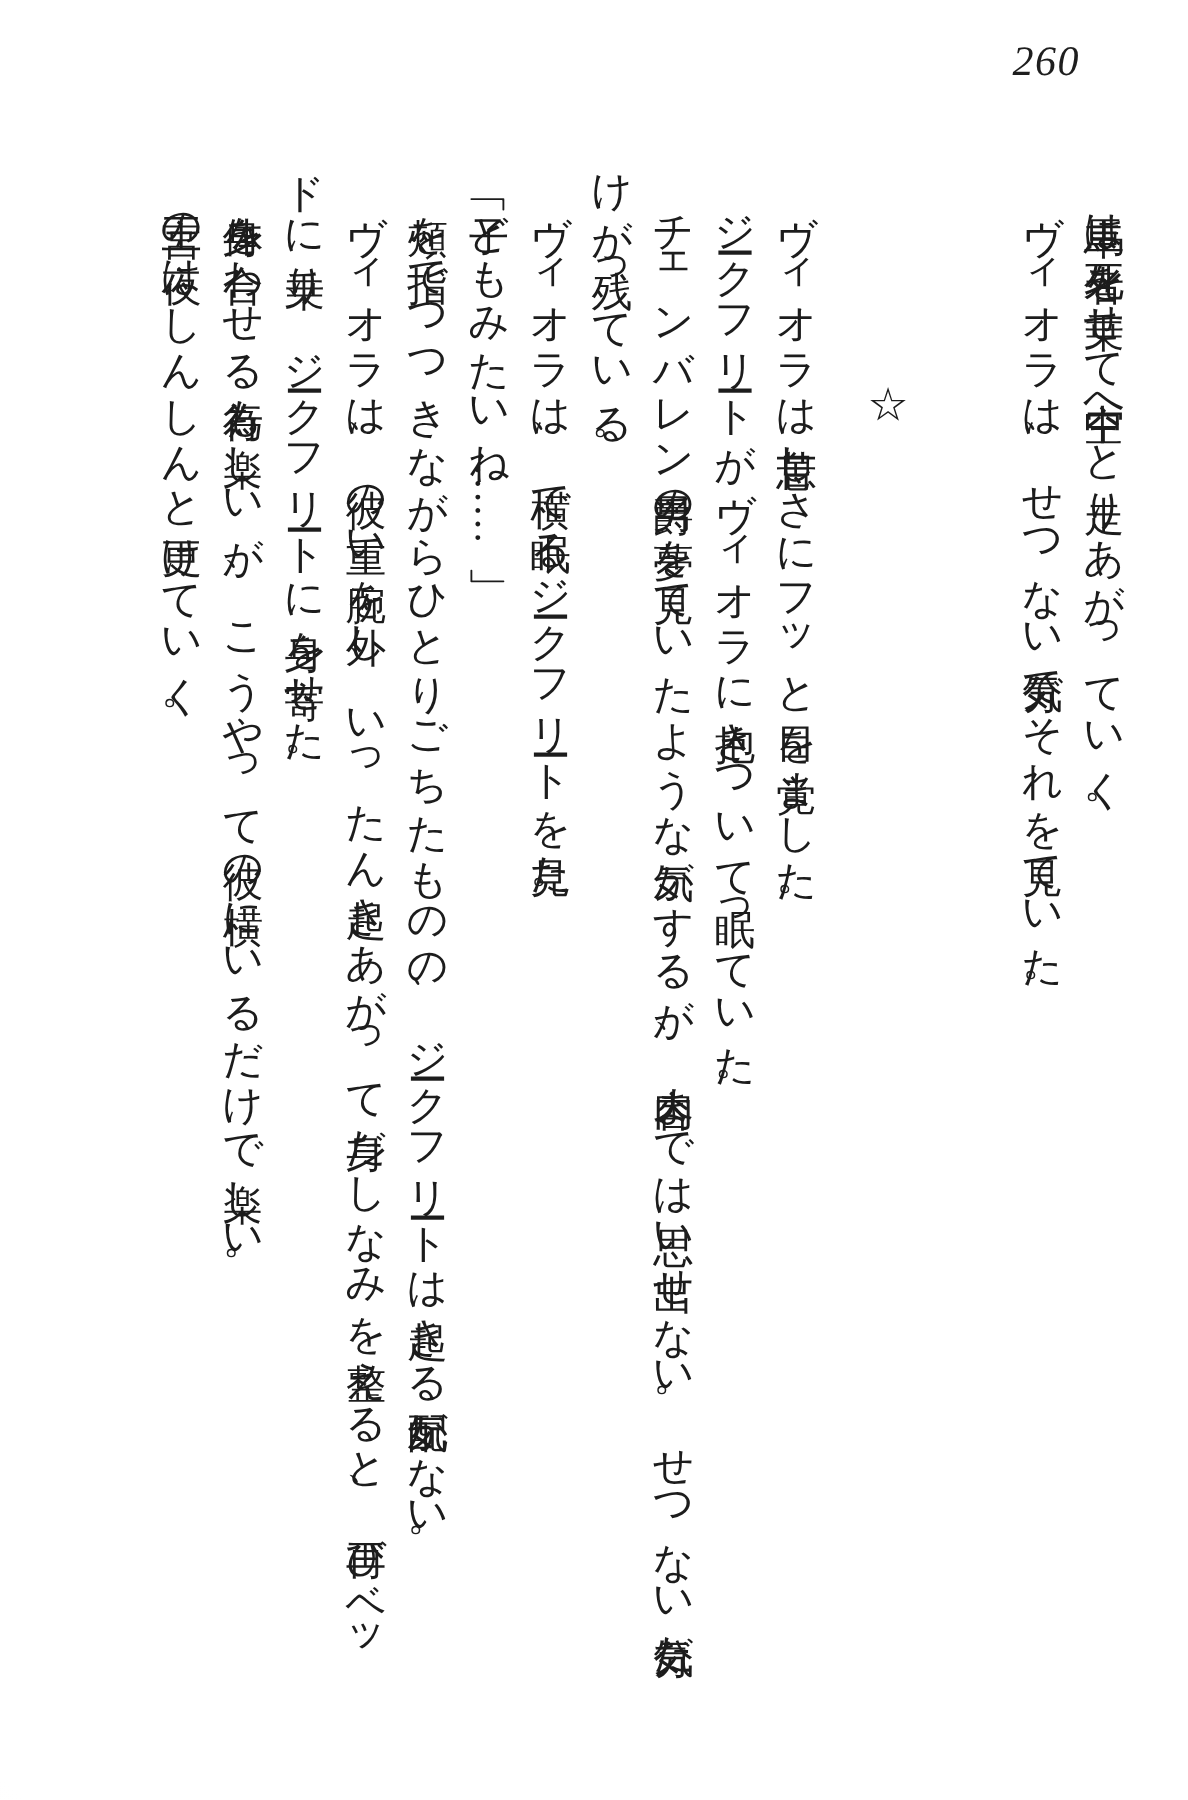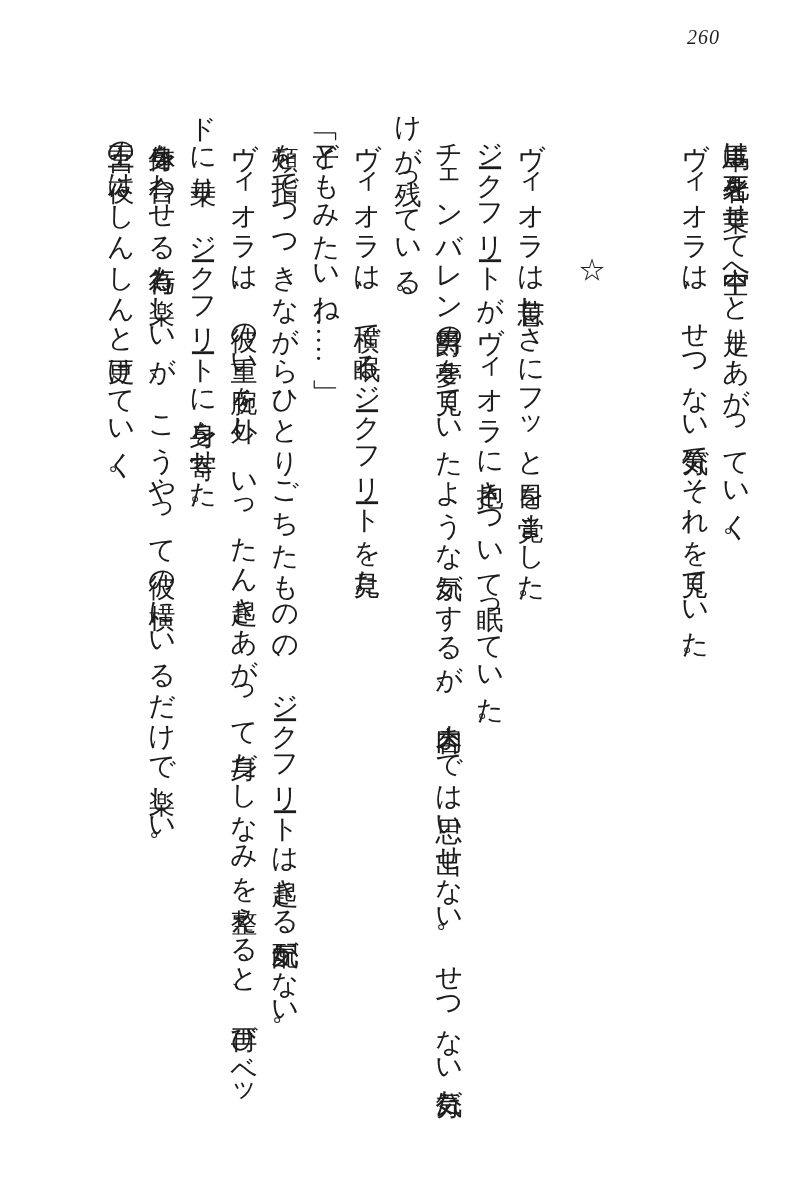--- a/index.html
+++ b/index.html
@@ -15,21 +15,21 @@
     font-family: "Liberation Serif", serif;
   }
   .page {
     position: absolute;
     inset: 0;
   }
   .page-number {
     position: absolute;
     top: 26px;
     right: 72px;
-    font-size: 20px;
+    font-size: 28px;
     font-style: italic;
     letter-spacing: 1px;
     color: #1e1e1e;
     font-family: "Liberation Serif", serif;
   }
   .text-block {
     position: absolute;
     top: 97px;
     right: 36px;
     height: 1027px;

